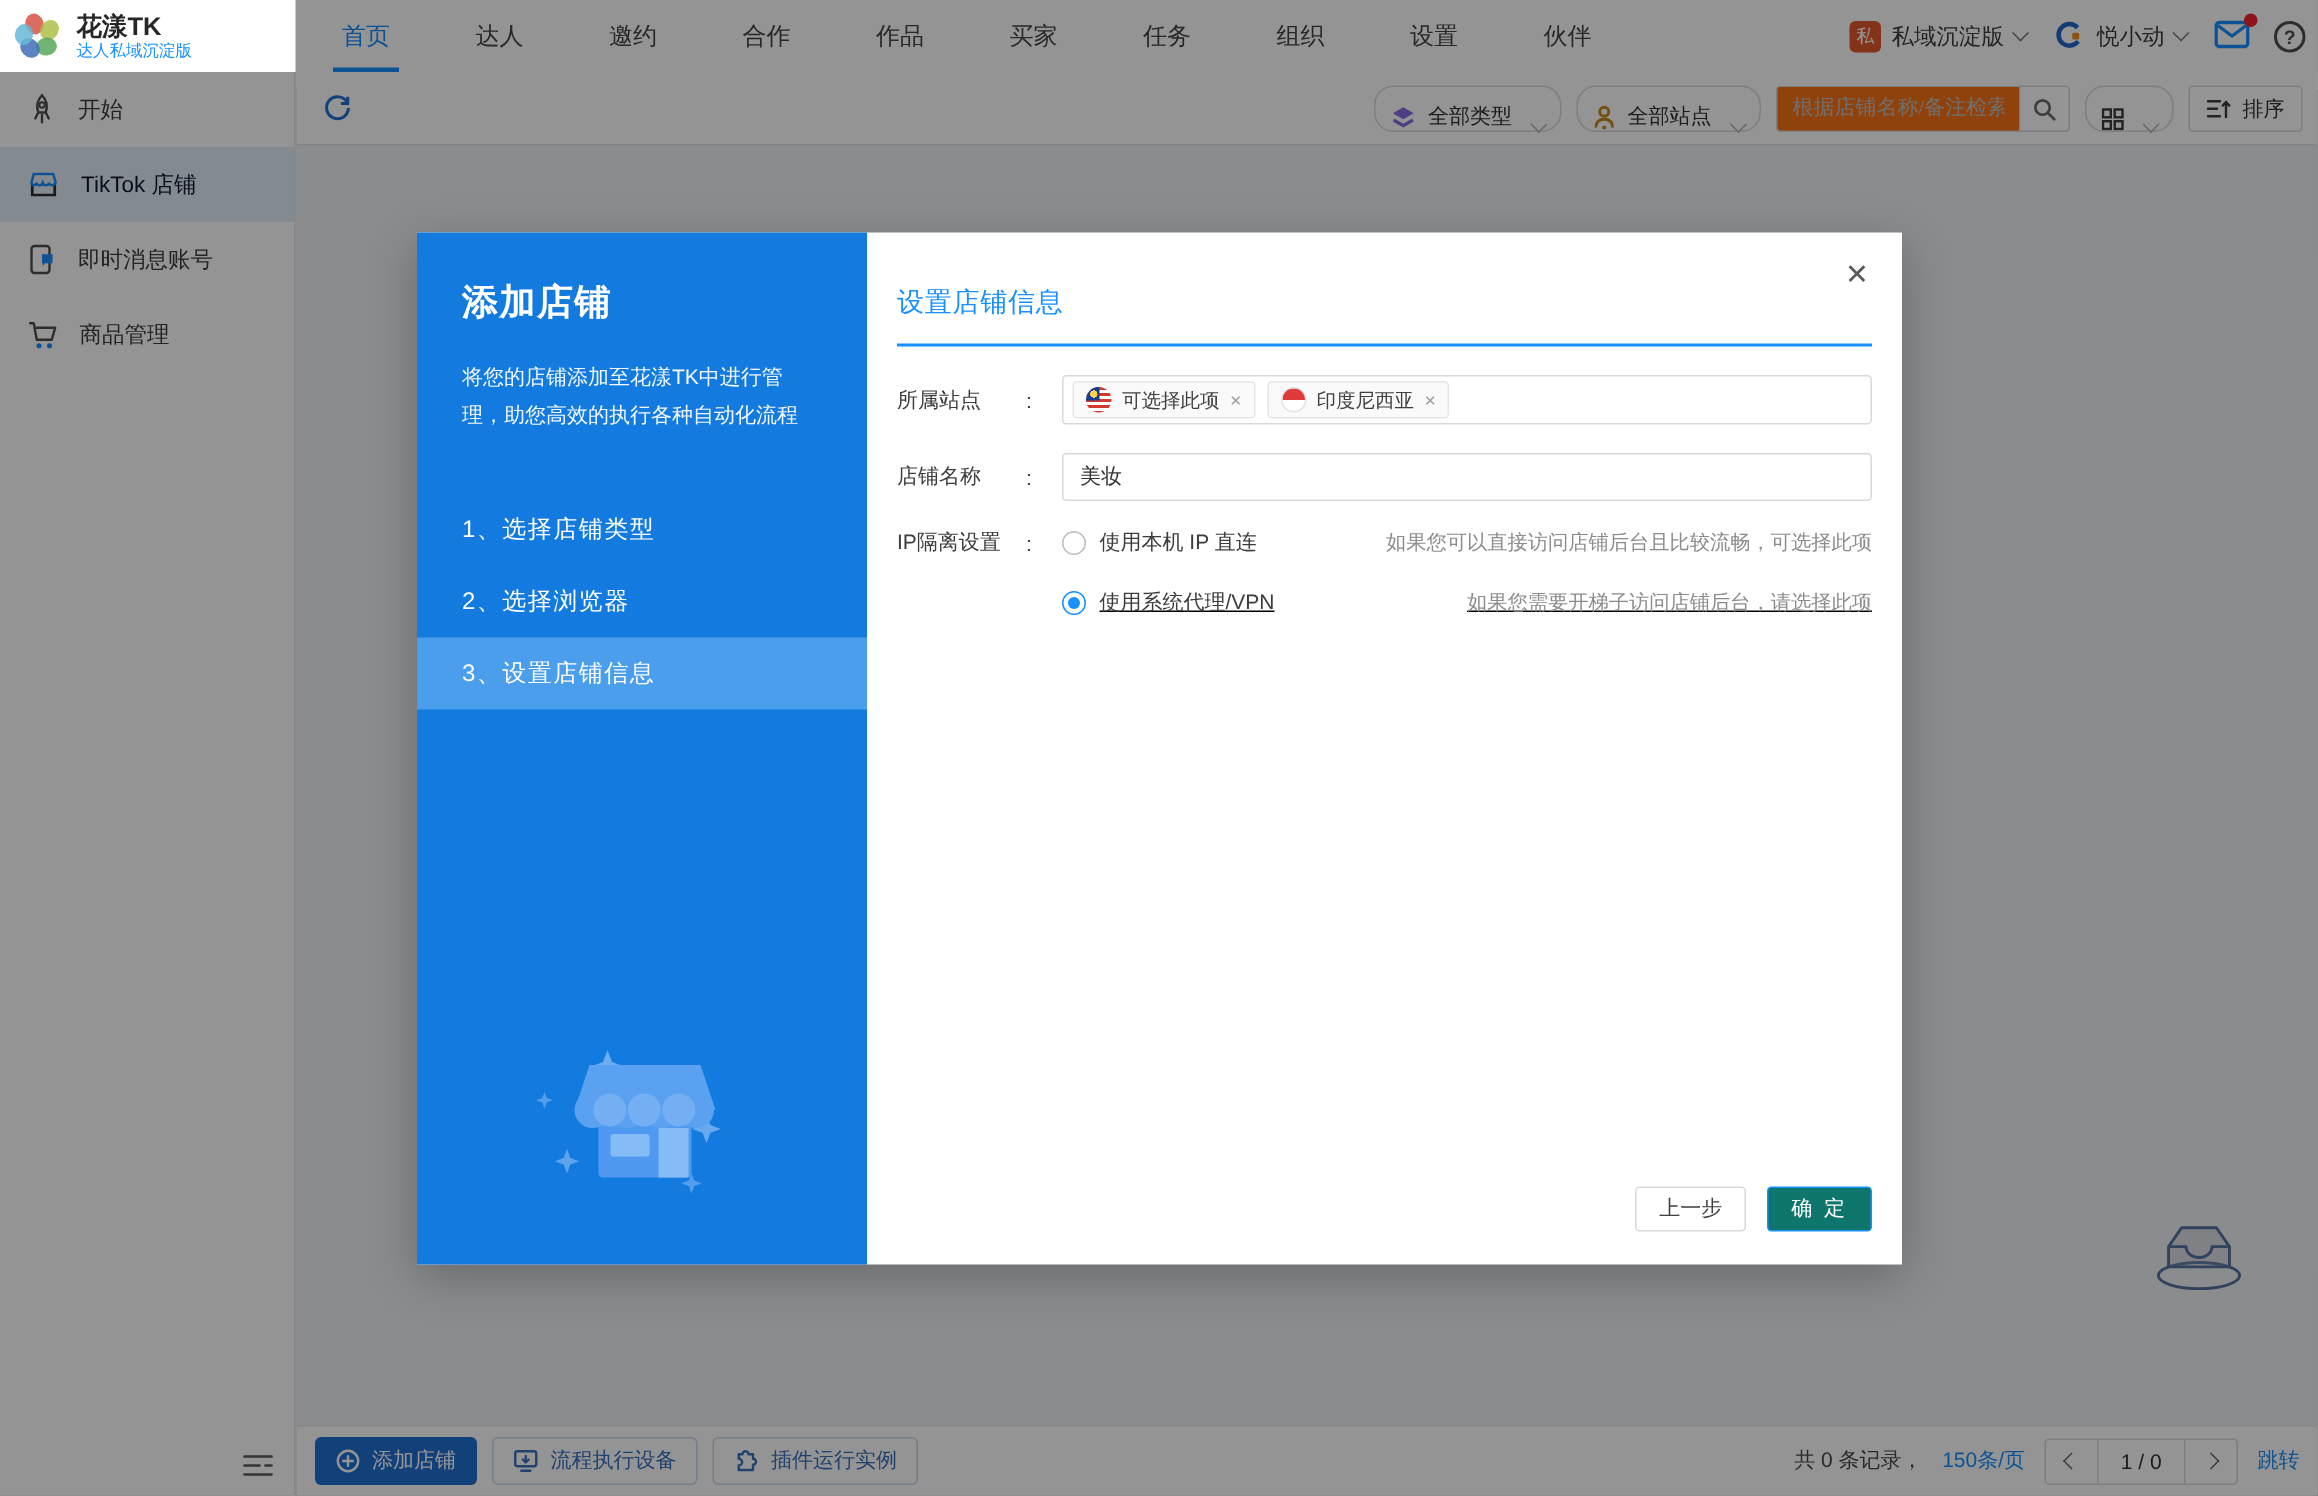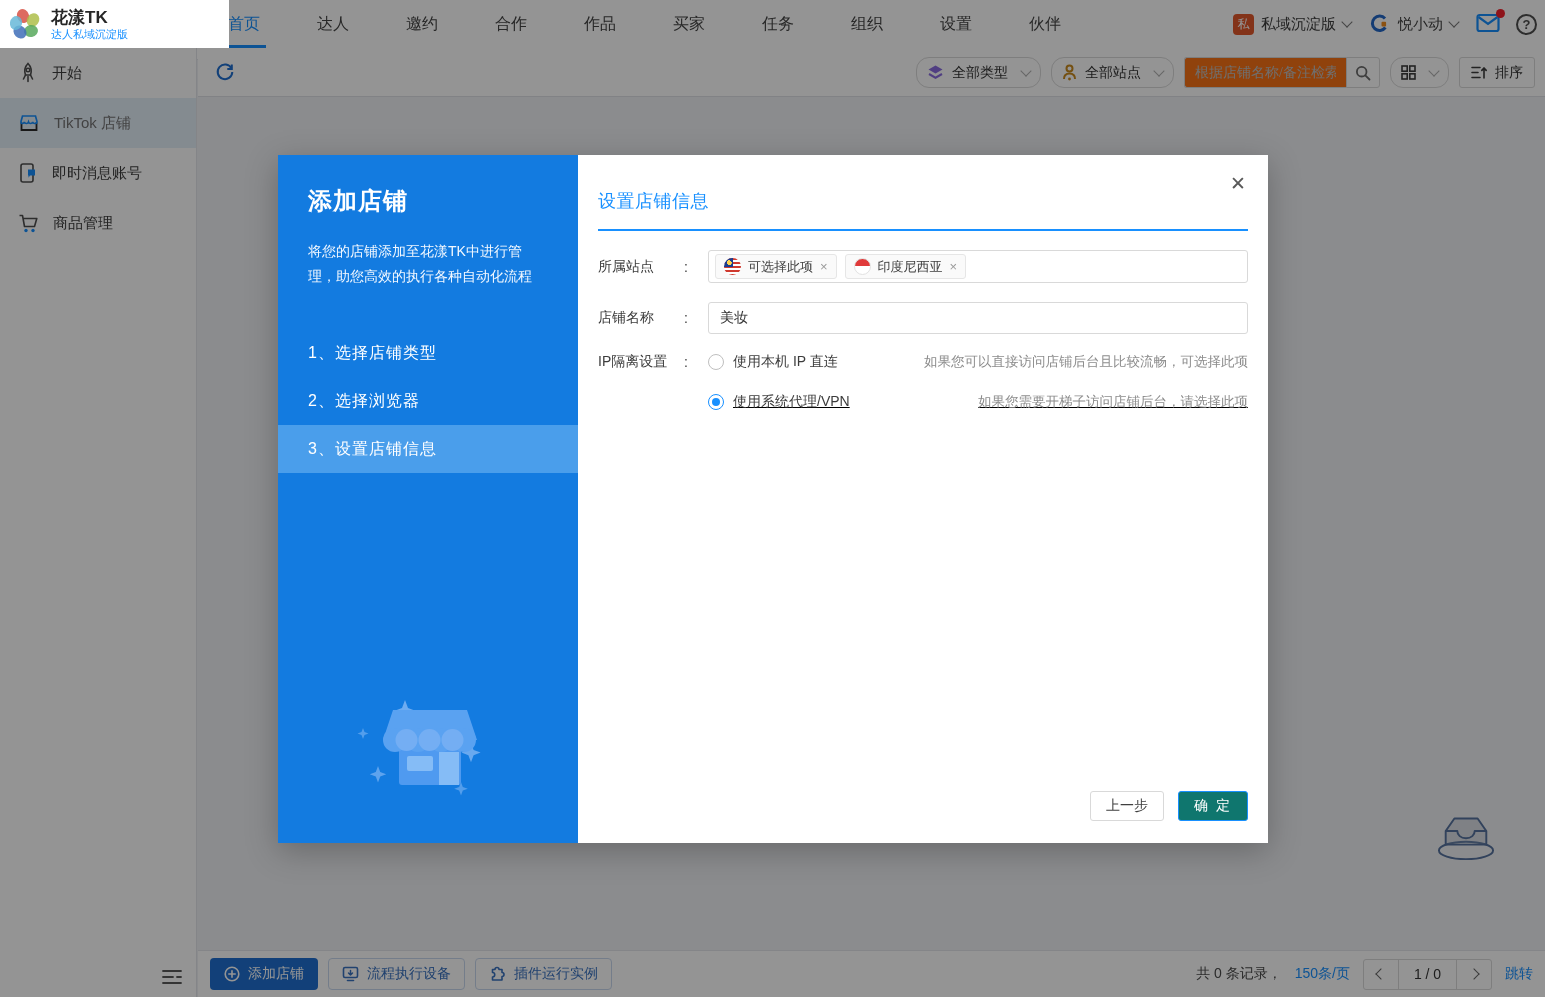--- a/index.html
+++ b/index.html
@@ -25,44 +25,44 @@
   .chev{ width:8px; height:8px; border-right:1.6px solid #777; border-bottom:1.6px solid #777;
          transform:rotate(45deg); margin-top:-4px; }
   .account{ display:flex; align-items:center; gap:7px; padding:0 4px; }
   .mail-wrap{ position:relative; width:26px; height:22px; margin:0 4px; }
   .mail-dot{ position:absolute; top:-4px; right:-3px; width:9px; height:9px;
              border-radius:50%; background:#f5222d; }
   .help-circle{ width:21px; height:21px; border:2px solid #4f4f4f; border-radius:50%;
                 display:flex; align-items:center; justify-content:center;
                 font-size:13px; font-weight:bold; color:#4f4f4f; }
   
-  .logo-block{ position:absolute; top:0; left:0; width:229px; height:48px; background:#fff;
+  .logo-block{ position:absolute; top:0; left:0; width:197px; height:48px; background:#fff;
                z-index:20; display:flex; align-items:center; padding-left:10px; gap:9px; }
   .logo-titles .t1{ font-size:17px; font-weight:bold; color:#262626; line-height:19px; }
   .logo-titles .t2{ font-size:11px; color:#1890ff; line-height:14px;text-align:center; }
   
   .sidebar{ position:absolute; top:48px; left:0; width:197px; bottom:0; background:#fff;
             border-right:1px solid #e4e6ea; }
   .side-item{ height:50px; display:flex; align-items:center; padding-left:18px; gap:14px;
               font-size:15px; color:#3e3e3e; cursor:pointer; }
-  .side-item.selected{ background:#e4eff9; color:#737373; }
+  .side-item.selected{ background:#e4eff9; color:#0f172a; }
   .side-item .spacer{ margin-left:auto; margin-right:16px; }
   .chev-right{ width:8px; height:8px; border-right:1.6px solid #8a8a8a;
                border-bottom:1.6px solid #8a8a8a; transform:rotate(-45deg); }
   .tk-badge{ width:22px; height:22px; background:#111; border-radius:5px; color:#fff;
              font-size:11px; font-weight:bold; display:flex; align-items:center; justify-content:center; }
   .fold-icon{ position:absolute; left:162px; bottom:12px; width:20px; height:16px; cursor:pointer; }
   
   .toolbar{ position:absolute; left:198px; top:48px; right:0; height:49px; background:#fff;
             border-bottom:1px solid #dfe1e5; }
   .refresh{ position:absolute; left:12px; top:9px; width:30px; height:30px; display:flex;
             align-items:center; justify-content:center; cursor:pointer; }
   .tool-right{ position:absolute; right:10px; top:9px; display:flex; gap:10px; align-items:center; }
   .select{ height:31px; background:#fff; border:1px solid #d9d9d9; border-radius:13px;
-           display:flex; align-items:center; padding:0 10px; gap:8px; font-size:14px;
+           display:flex; align-items:flex-end; padding:0 10px; gap:8px; font-size:14px;
            color:#333; cursor:pointer; }
   .select .chev{ border-color:#b0b0b0; margin-left:6px; }
   .search-group{ display:flex; }
   .search-input{ width:162px; height:31px; border:1px solid #d9d9d9; border-right:none;
                  border-radius:3px 0 0 3px; padding:0 10px; font-size:14px; color:#333;
                  outline:none; background:#f97316;font-family:Liberation Serif, serif; }
   .search-input::placeholder{ color:#bfbfbf; }
   .search-btn{ width:34px; height:31px; border:1px solid #d9d9d9; border-radius:0 3px 3px 0;
                background:#fff; display:flex; align-items:center; justify-content:center; cursor:pointer; }
   .sort-btn{ height:31px; border:1px solid #d9d9d9; border-radius:3px; background:#fff;

